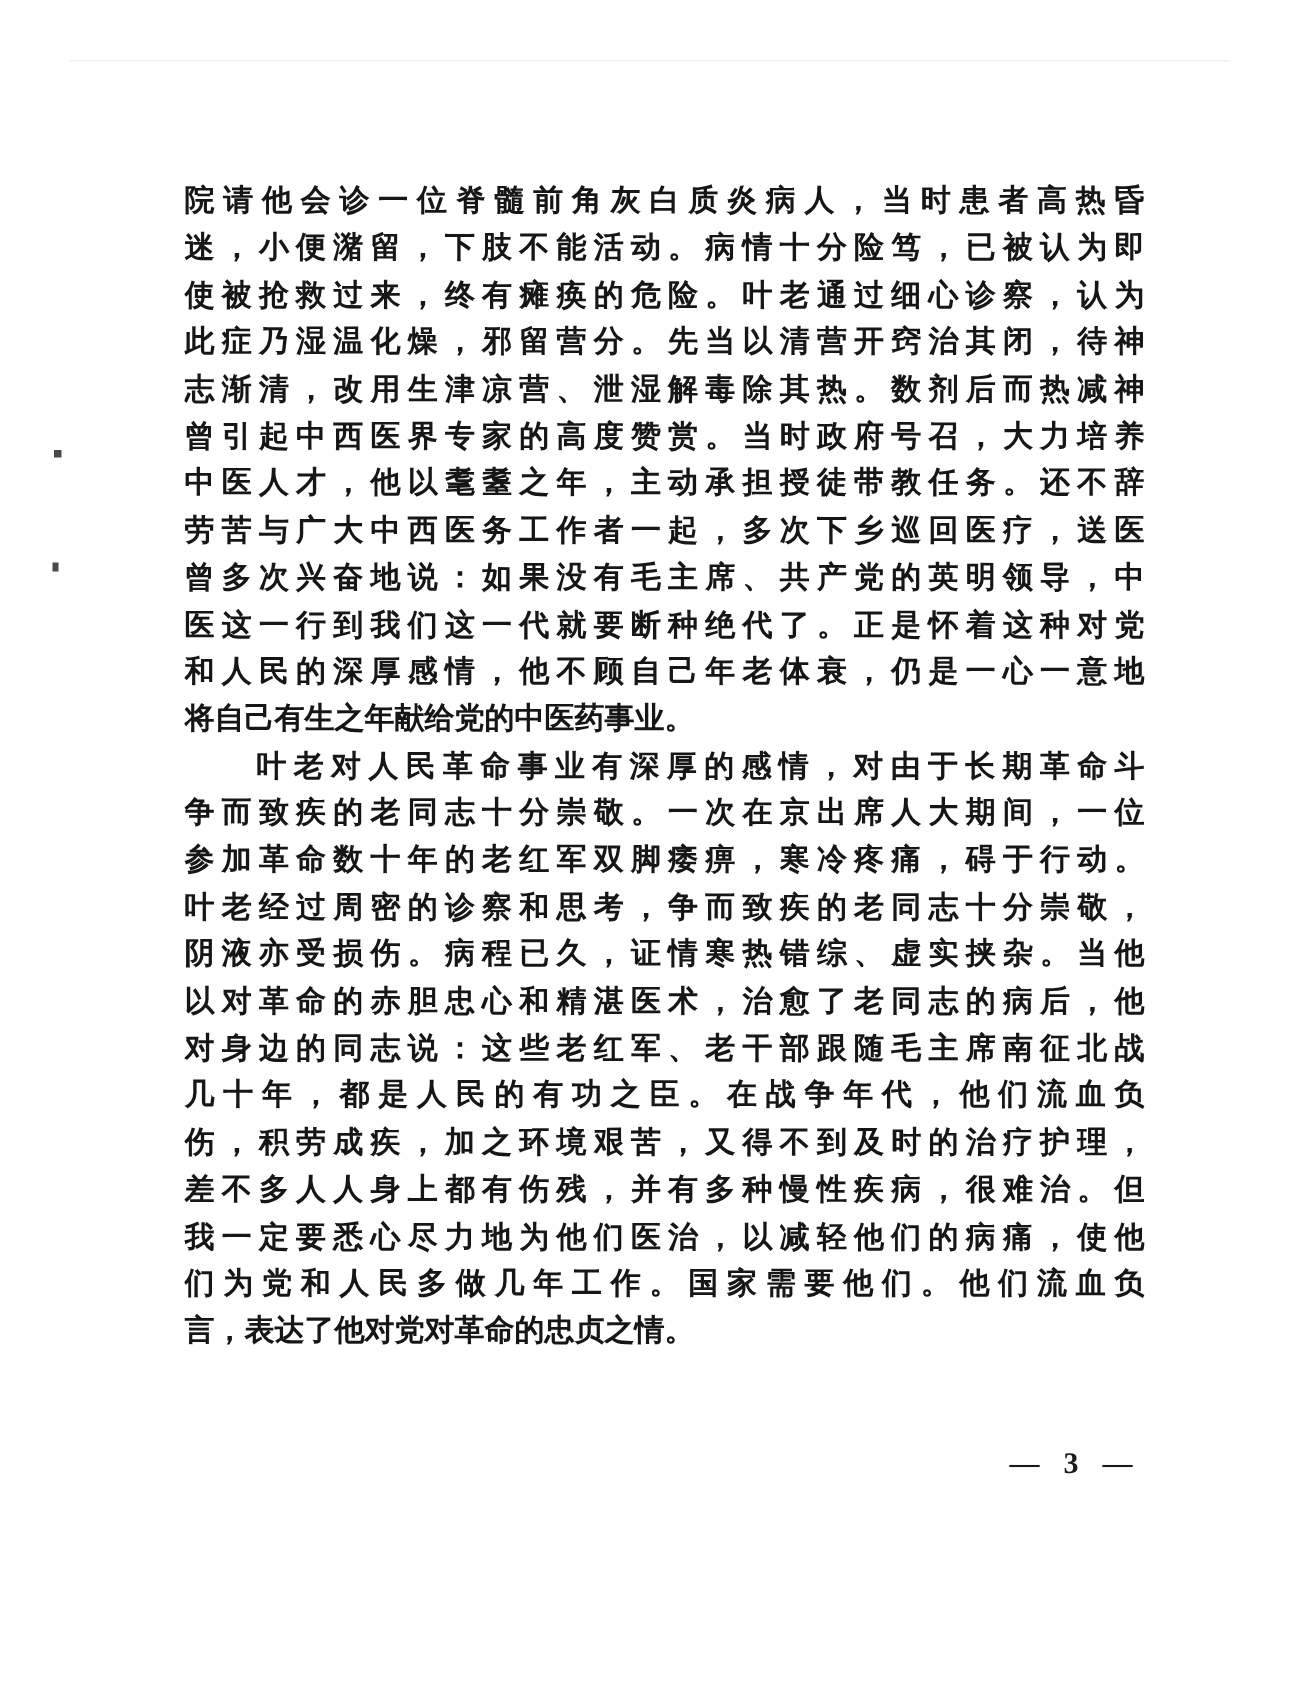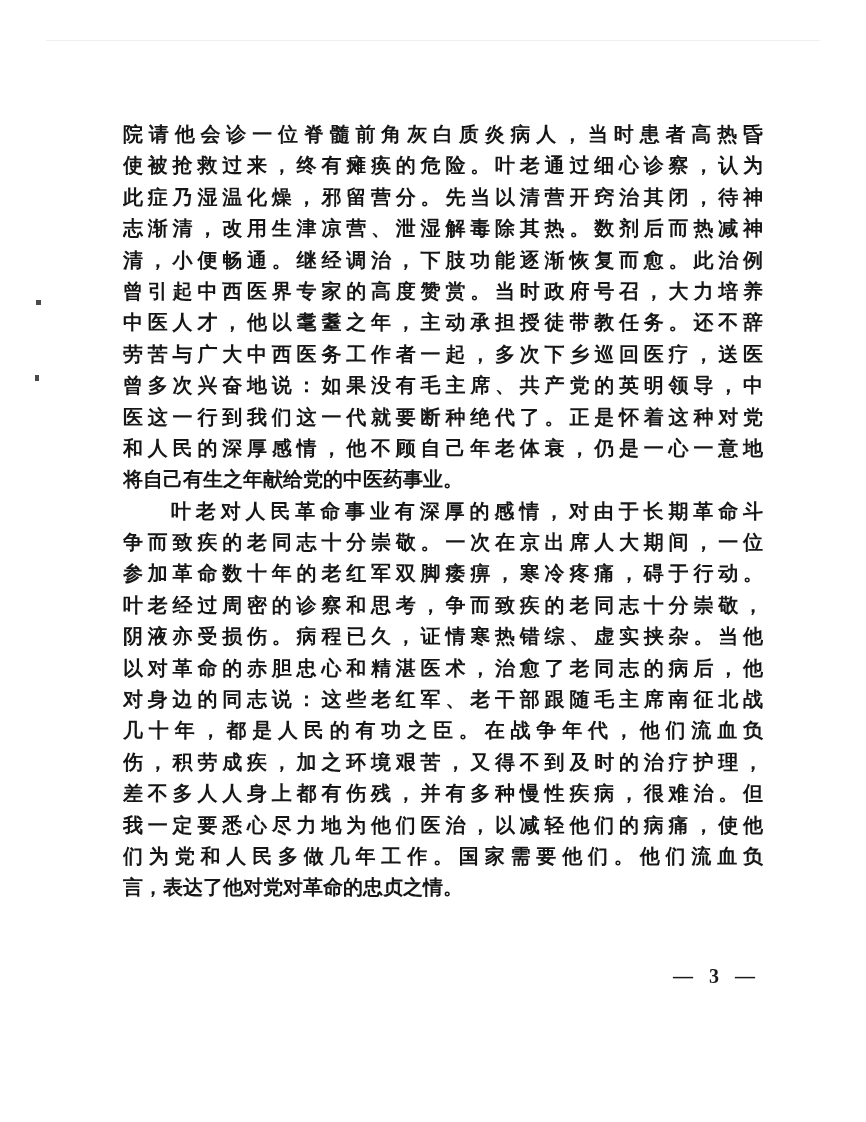--- a/index.html
+++ b/index.html
@@ -78,24 +78,24 @@
 <body>
 
 <div class="page">
 
   <div class="scan-line-top"></div>
   <div class="speck speck-1"></div>
   <div class="speck speck-2"></div>
 
   <div class="text-block" id="text-block">
       <div class="line">院请他会诊一位脊髓前角灰白质炎病人，当时患者高热昏</div>
+      <div class="line">迷，小便潴留，下肢不能活动。病情十分险笃，已被认为即</div>
       <div class="line">使被抢救过来，终有瘫痪的危险。叶老通过细心诊察，认为</div>
       <div class="line">此症乃湿温化燥，邪留营分。先当以清营开窍治其闭，待神</div>
       <div class="line">志渐清，改用生津凉营、泄湿解毒除其热。数剂后而热减神</div>
-      <div class="line">清，小便畅通。继经调治，下肢功能逐渐恢复而愈。此治例</div>
       <div class="line">曾引起中西医界专家的高度赞赏。当时政府号召，大力培养</div>
       <div class="line">中医人才，他以耄耋之年，主动承担授徒带教任务。还不辞</div>
       <div class="line">劳苦与广大中西医务工作者一起，多次下乡巡回医疗，送医</div>
       <div class="line">曾多次兴奋地说：如果没有毛主席、共产党的英明领导，中</div>
       <div class="line">医这一行到我们这一代就要断种绝代了。正是怀着这种对党</div>
       <div class="line">和人民的深厚感情，他不顾自己年老体衰，仍是一心一意地</div>
       <div class="line last">将自己有生之年献给党的中医药事业。</div>
       <div class="line first">叶老对人民革命事业有深厚的感情，对由于长期革命斗</div>
       <div class="line">争而致疾的老同志十分崇敬。一次在京出席人大期间，一位</div>
       <div class="line">参加革命数十年的老红军双脚痿痹，寒冷疼痛，碍于行动。</div>

